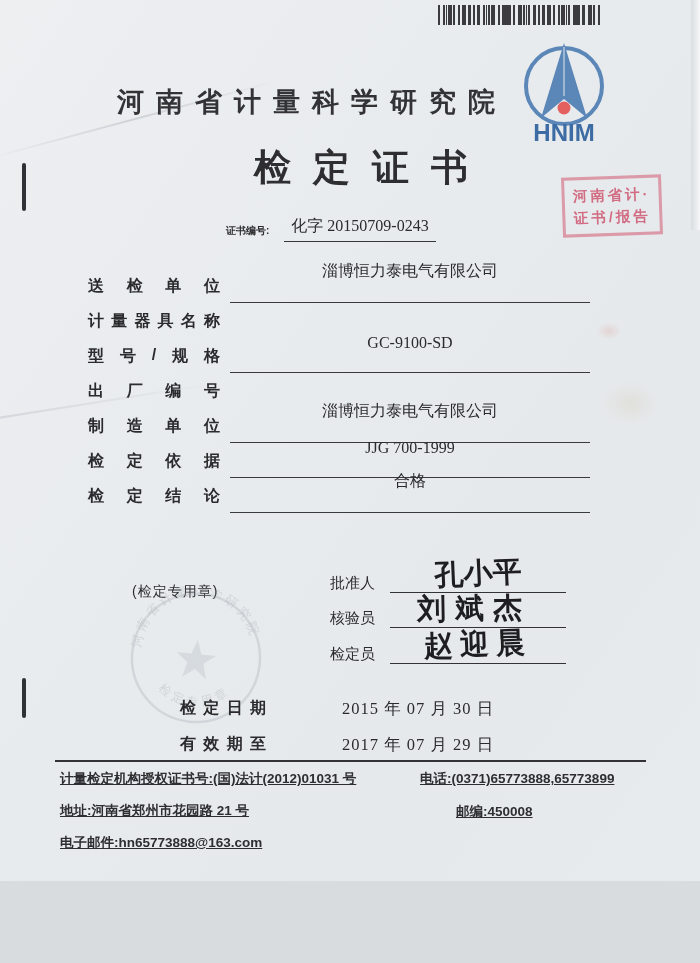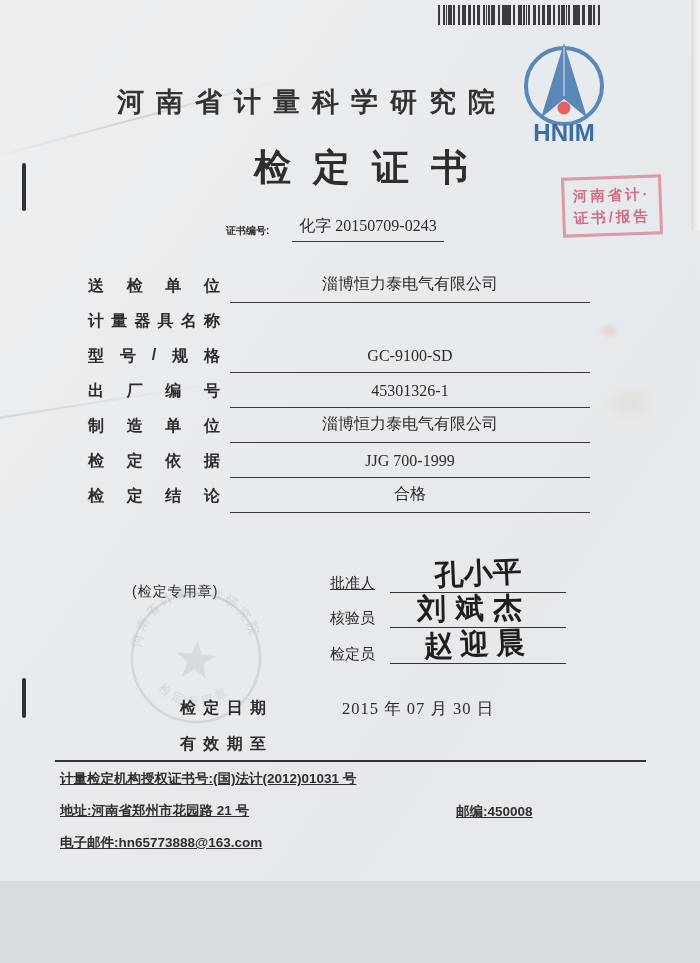--- a/index.html
+++ b/index.html
@@ -32,27 +32,27 @@
     letter-spacing:22px;padding-left:22px;color:#2e2e31;}
 
   .logo{left:516px;top:42px;}
   .logo-text{font:700 24px "Liberation Sans",sans-serif;}
 
   .red-stamp{left:562px;top:176px;width:94px;height:54px;border:3px solid rgba(209,88,112,.55);
     transform:rotate(-2deg);display:flex;flex-direction:column;align-items:center;justify-content:center;
     line-height:22px;font-size:14.5px;font-weight:700;letter-spacing:3px;color:rgba(203,72,100,.78);}
 
   .certno-label{left:226px;top:224px;font-size:10px;font-weight:700;}
-  .certno-value{left:292px;top:216px;width:152px;text-align:center;font-size:16px;
+  .certno-value{left:284px;top:216px;width:152px;text-align:center;font-size:16px;
     padding-bottom:4px;border-bottom:1.5px solid #38383a;}
 
   .fields{left:88px;top:268px;width:502px;}
   .field-row{display:flex;align-items:flex-end;height:35px;}
   .field-label{width:132px;margin-right:10px;font-size:16px;font-weight:700;padding-bottom:6px;}
-  .field-value{flex:1;text-align:center;font-size:16px;padding-bottom:7px;border-bottom:1.3px solid #3a3a3c;}
+  .field-value{flex:1;text-align:center;font-size:16px;padding-bottom:20px;border-bottom:1.3px solid #3a3a3c;}
   [data-justify]{display:flex;justify-content:space-between;}
 
   .seal-note{left:132px;top:583px;font-size:14px;letter-spacing:1px;}
   .emboss{left:126px;top:588px;opacity:.6;transform:rotate(6deg);}
 
   .sig-label{left:330px;font-size:15px;}
   .sig-line{left:390px;width:176px;height:34px;border-bottom:1.5px solid #333;}
   .sig-name{position:absolute;bottom:-2px;left:0;width:100%;text-align:center;
     font-family:"DejaVu Serif","Liberation Serif",serif;font-size:29px;font-weight:700;
     color:#1e1e20;transform:rotate(-2.5deg);white-space:nowrap;}
@@ -131,21 +131,20 @@
         </div>
       <div class="field-value serif">GC-9100-SD</div>
     </div>
     <div class="field-row">
       <div class="field-label" data-justify="">
           <span>出</span>
           <span>厂</span>
           <span>编</span>
           <span>号</span>
         </div>
-      <div class="field-value serif">45301326-1</div>
     </div>
     <div class="field-row">
       <div class="field-label" data-justify="">
           <span>制</span>
           <span>造</span>
           <span>单</span>
           <span>位</span>
         </div>
       <div class="field-value serif">淄博恒力泰电气有限公司</div>
     </div>
@@ -178,21 +177,21 @@
     <circle cx="70" cy="70" r="64" fill="none" stroke="rgba(135,145,158,0.38)" stroke-width="2.5"></circle>
     <text font-size="13" fill="rgba(135,145,158,0.42)" letter-spacing="3">
       <textPath href="#arcTop" startOffset="6%">河南省计量科学研究院</textPath>
     </text>
     <polygon points="70,52 75,66 90,66 78,75 82,90 70,81 58,90 62,75 50,66 65,66" fill="rgba(135,145,158,0.30)"></polygon>
     <text font-size="12" fill="rgba(135,145,158,0.42)" letter-spacing="4">
       <textPath href="#arcBot" startOffset="12%">检定专用章</textPath>
     </text>
   </svg>
 
-  <div class="abs sig-label" style="top:574px;text-decoration:underline;">批准人</div>
+  <div class="abs sig-label" style="top:574px;">批准人</div>
   <div class="abs sig-line" style="top:558px;">
     <div class="sig-name">孔小平</div>
   </div>
   <div class="abs sig-label" style="top:609px;">核验员</div>
   <div class="abs sig-line" style="top:593px;">
     <div class="sig-name n2">刘斌杰</div>
   </div>
   <div class="abs sig-label" style="top:645px;">检定员</div>
   <div class="abs sig-line" style="top:629px;">
     <div class="sig-name n3">赵迎晨</div>
@@ -204,20 +203,22 @@
       <span>日</span>
       <span>期</span>
     </div>
   <div class="abs date-value serif" style="top:698px;">2015 年 07 月 30 日</div>
   <div class="abs date-label" style="top:734px;" data-justify="">
       <span>有</span>
       <span>效</span>
       <span>期</span>
       <span>至</span>
     </div>
+  <div class="abs date-value serif" style="top:734px;">2017 年 07 月 29 日</div>
 
   <div class="abs footer-rule"></div>
   <div class="abs foot" style="left:60px;top:770px;">计量检定机构授权证书号:(国)法计(2012)01031 号</div>
+  <div class="abs foot" style="left:420px;top:770px;">电话:(0371)65773888,65773899</div>
   <div class="abs foot" style="left:60px;top:802px;">地址:河南省郑州市花园路 21 号</div>
   <div class="abs foot" style="left:420px;top:803px;margin-left:36px;">邮编:450008</div>
   <div class="abs foot" style="left:60px;top:834px;">电子邮件:hn65773888@163.com</div>
 
 </div>
 
 </body></html>

